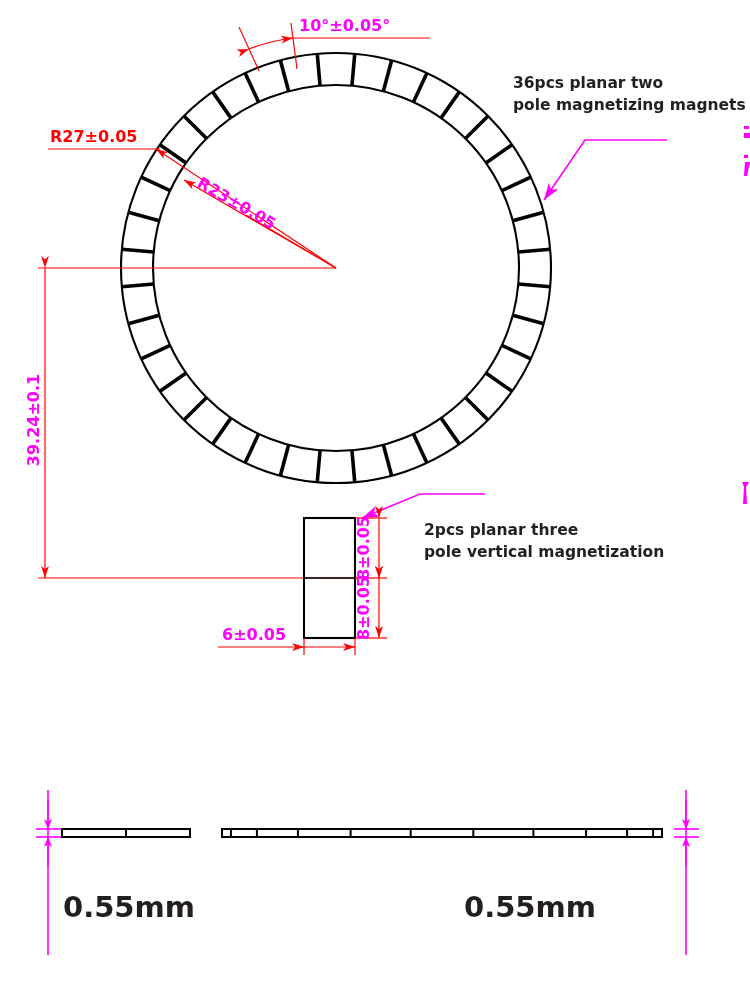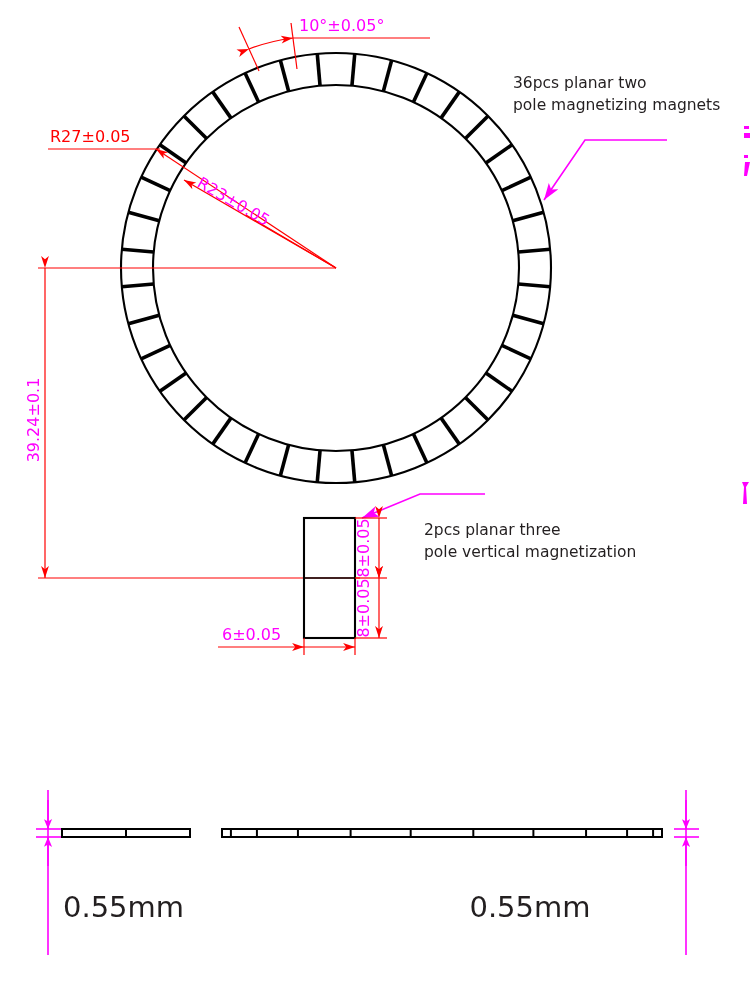--- a/index.html
+++ b/index.html
@@ -13,20 +13,21 @@
     overflow: hidden;
     font-family: "DejaVu Sans", "Liberation Sans", sans-serif;
     position: relative;
   }
   #drawing-root {
     position: absolute;
     top: 0;
     left: 0;
     width: 750px;
     height: 995px;
+    font-weight: bold;
   }
   svg.cad {
     display: block;
     width: 750px;
     height: 995px;
     background: #ffffff;
   }
   text {
     font-family: "DejaVu Sans", "Liberation Sans", sans-serif;
     white-space: pre;

